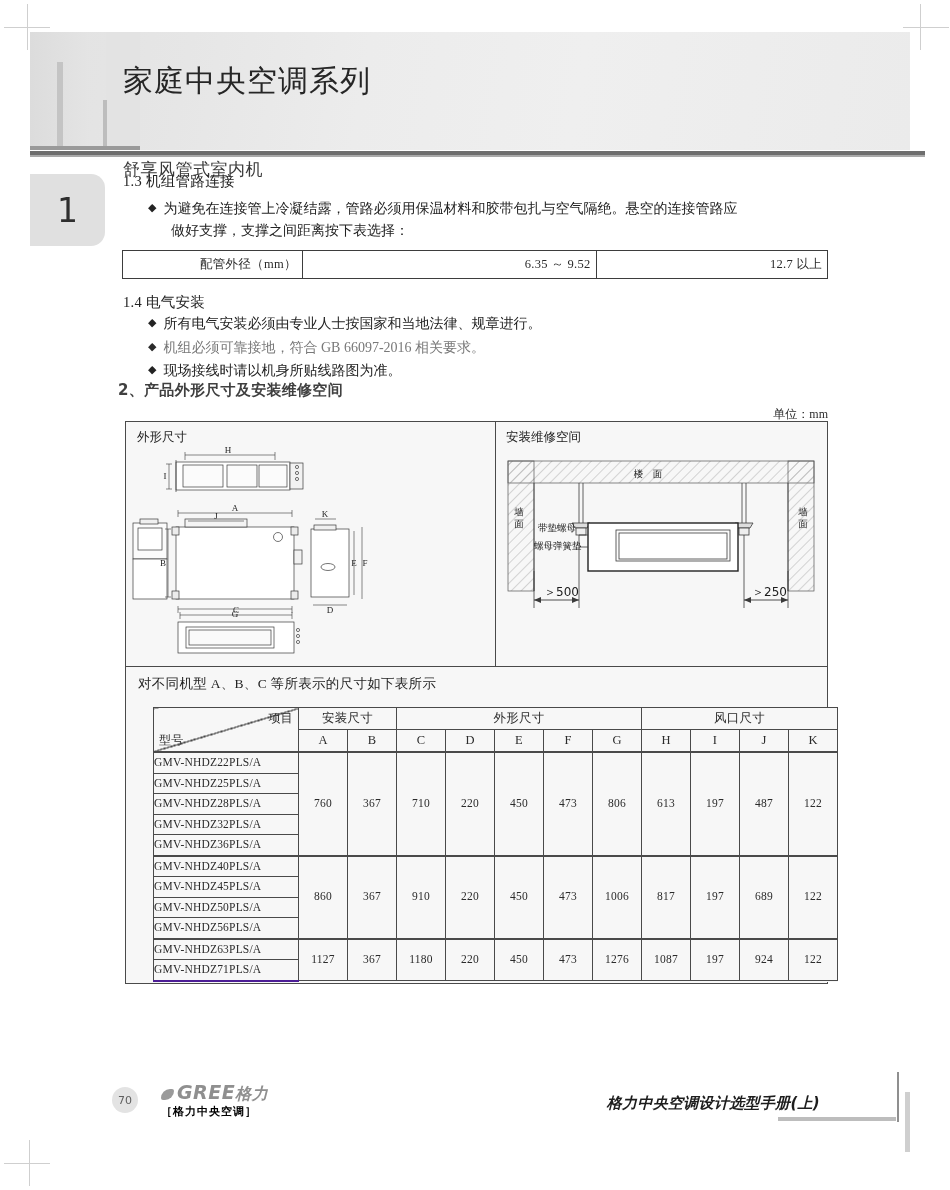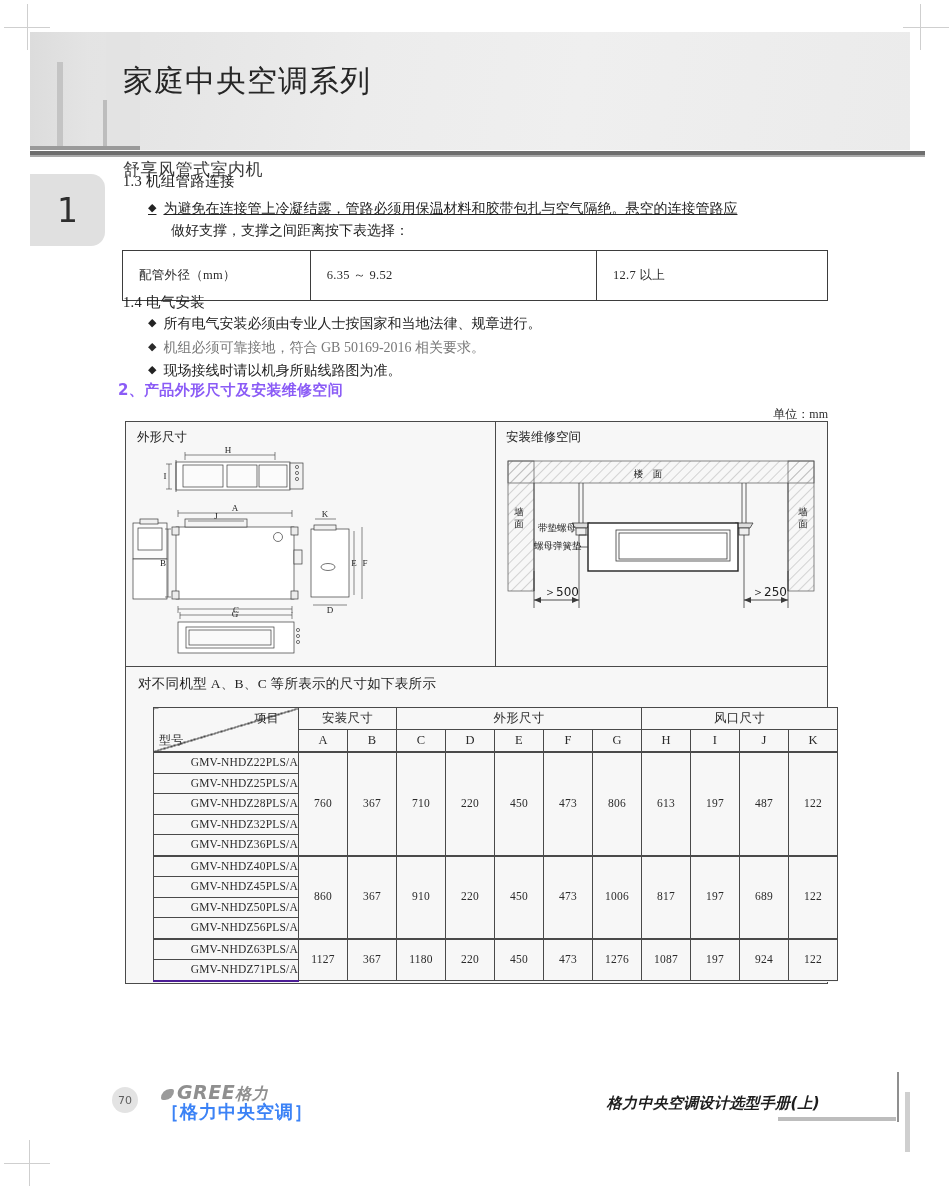--- a/index.html
+++ b/index.html
@@ -70,32 +70,32 @@
   .bullet-row { position: absolute; font-size: 14px; color: #232323; line-height: 22px; }
   .bullet-row .dia { font-size: 11px; vertical-align: 2px; margin-right: 7px; }
   .grey { color: #787878; }
 
   
   .tbl-pipe {
     position: absolute; left: 122px; top: 250px; width: 706px;
     border-collapse: collapse; font-size: 12.5px; color: #2a2a2a;
   }
   .tbl-pipe td {
-    border: 1px solid #3d3d3d; text-align: left; height: 17px; padding: 16px;
+    border: 1px solid #3d3d3d; text-align: right; height: 17px; padding: 5px;
     line-height: 17px; letter-spacing: .3px;
   }
   .tbl-pipe td.c1 { width: 176px; }
   .tbl-pipe td.c2 { width: 298px; }
   .tbl-pipe td.c3 { width: 232px; }
 
   
   .sec2 {
     position: absolute; left: 118px; top: 381px;
     font-family: "DejaVu Sans", "Liberation Sans", sans-serif;
-    font-weight: bold; font-size: 15px; color: #8b5cf6; letter-spacing: .3px;
+    font-weight: bold; font-size: 15px; color: #404040; letter-spacing: .3px;
   }
   .unit-note { position: absolute; right: 122px; top: 406px; font-size: 12px; color: #2b2b2b; }
 
   
   .figbox {
     position: absolute; left: 125px; top: 421px; width: 703px; height: 246px;
     border: 1px solid #4a4a4a; background: #f7f7f7; box-sizing: border-box;
   }
   .figbox .vdiv { position: absolute; left: 369px; top: 0; width: 1px; height: 244px; background: #4a4a4a; }
   .fig-label {
@@ -118,25 +118,25 @@
     background: #f7f7f7;
   }
   .tbl-spec th, .tbl-spec td {
     border: 1px solid #4a4a4a; text-align: center; padding: 0;
     height: 19.5px; line-height: 19.5px; font-weight: normal; letter-spacing: .2px;
   }
   .tbl-spec .corner {
     position: relative; width: 144px; height: 42px; padding: 0;
     background-image: linear-gradient(to bottom right, transparent calc(50% - 0.7px), #4a4a4a calc(50% - 0.7px), #4a4a4a calc(50% + 0.7px), transparent calc(50% + 0.7px));
   }
-  .corner .tr { position: absolute; right: 19px; top: 1px; font-size: 12px; }
+  .corner .tr { position: absolute; right: 5px; top: 1px; font-size: 12px; }
   .corner .bl { position: absolute; left: 5px; bottom: 1px; font-size: 12px; }
   .tbl-spec .grp { height: 21px; font-size: 12.5px; }
   .tbl-spec .letter { height: 21px; font-size: 12.5px; }
-  .tbl-spec td.model { width: 144px; text-align: right; font-size: 11.5px; margin-top: 48px; }
+  .tbl-spec td.model { width: 144px; text-align: left; font-size: 11.5px; margin-top: 48px; }
   .tbl-spec td.val { width: 48px; }
   .tbl-spec .thickrow td { border-top: 2px solid #4a4a4a; }
   .tbl-spec .thickbot td { border-bottom: 2px solid #4c1d95; }
 
   
   .pagenum {
     position: absolute; left: 112px; top: 1087px; width: 26px; height: 26px;
     border-radius: 50%; background: #e3e3e3; color: #5e5e5e;
     font-family: "DejaVu Sans","Liberation Sans",sans-serif; font-size: 11px;
     display: flex; align-items: center; justify-content: center;
@@ -145,21 +145,21 @@
   .logo-top {
     font-family: "DejaVu Sans","Liberation Sans",sans-serif;
     font-size: 19px; font-weight: bold; font-style: italic;
     color: #8f8f8f; letter-spacing: .5px; line-height: 20px;
   }
   .logo-top .mark { display:inline-block; width:13px; height:11px; background:#9a9a9a;
                     border-radius: 9px 2px 9px 2px; margin-right:3px; vertical-align:-1px;}
   .logo-cn { font-family: "DejaVu Sans","Liberation Sans",sans-serif; font-size: 16px; }
   .logo-bottom {
     font-family: "DejaVu Sans","Liberation Sans",sans-serif;
-    font-size: 18px; font-weight: bold; color: #3b82f6; letter-spacing: 1px; line-height: 16px;
+    font-size: 11px; font-weight: bold; color: #000000; letter-spacing: 1px; line-height: 16px;
   }
   .footer-title {
     position: absolute; right: 130px; top: 1094px;
     font-family: "DejaVu Sans","Liberation Sans",sans-serif;
     font-weight: bold; font-style: italic; font-size: 15px; color: #1d1d1d; letter-spacing: .3px; margin-left: 20px;
   }
   .foot-rule { position: absolute; left: 778px; top: 1117px; width: 118px; height: 4px; background: #bdbdbd; }
   .foot-vline { position: absolute; left: 897px; top: 1072px; width: 2px; height: 50px; background: #8f8f8f; }
   .foot-vline2 { position: absolute; left: 905px; top: 1092px; width: 5px; height: 60px; background: #cfcfcf; }
 </style>
@@ -182,21 +182,21 @@
 <div class="title-sub">舒享风管式室内机</div>
 <div class="rule-seg"></div>
 <div class="rule-dark"></div>
 <div class="rule-dark2"></div>
 
 <div class="chap-tab"></div>
 <div class="chap-num">1</div>
 
 <div class="h3" style="left:123px; top:172px;">1.3 机组管路连接</div>
 
-<div class="bullet-row" style="left:148px; top:196px;text-decoration:underline;">
+<div class="bullet-row" style="left:148px; top:196px;">
   <span class="dia">◆</span><span>为避免在连接管上冷凝结露，管路必须用保温材料和胶带包扎与空气隔绝。悬空的连接管路应</span>
 </div>
 <div class="bullet-row" style="left:171px; top:220px;">
   <span>做好支撑，支撑之间距离按下表选择：</span>
 </div>
 
 <table class="tbl-pipe">
   <tbody>
       <tr>
     <td class="c1">配管外径（mm）</td>
@@ -205,21 +205,21 @@
   </tr>
 </tbody>
   </table>
 
 <div class="h3" style="left:123px; top:293px;">1.4 电气安装</div>
 
 <div class="bullet-row" style="left:148px; top:311px;">
   <span class="dia">◆</span><span>所有电气安装必须由专业人士按国家和当地法律、规章进行。</span>
 </div>
 <div class="bullet-row grey" style="left:148px; top:335px;">
-  <span class="dia" style="color:#2b2b2b;">◆</span><span>机组必须可靠接地，符合 GB 50169-2016 相关要求。</span>
+  <span class="dia" style="color:#2b2b2b;">◆</span><span>机组必须可靠接地，符合 GB 66097-2016 相关要求。</span>
 </div>
 <div class="bullet-row" style="left:148px; top:358px;">
   <span class="dia">◆</span><span>现场接线时请以机身所贴线路图为准。</span>
 </div>
 
 <div class="sec2">2、产品外形尺寸及安装维修空间</div>
 <div class="unit-note">单位：mm</div>
 
 <div class="figbox">
   <div class="vdiv"></div>

